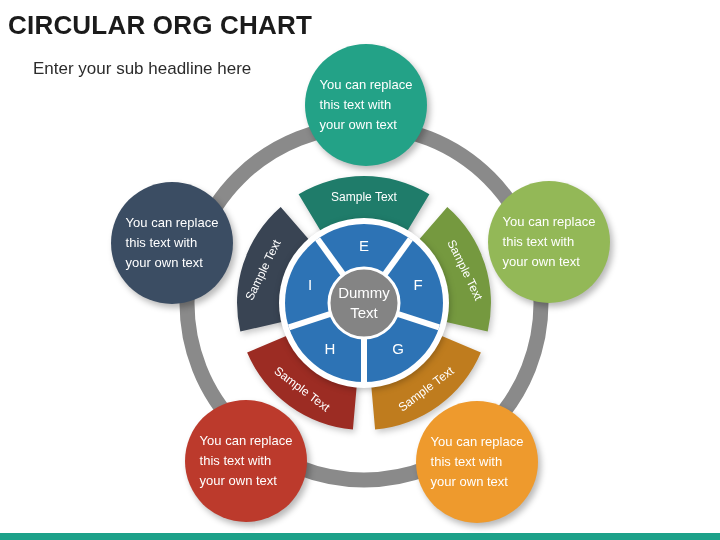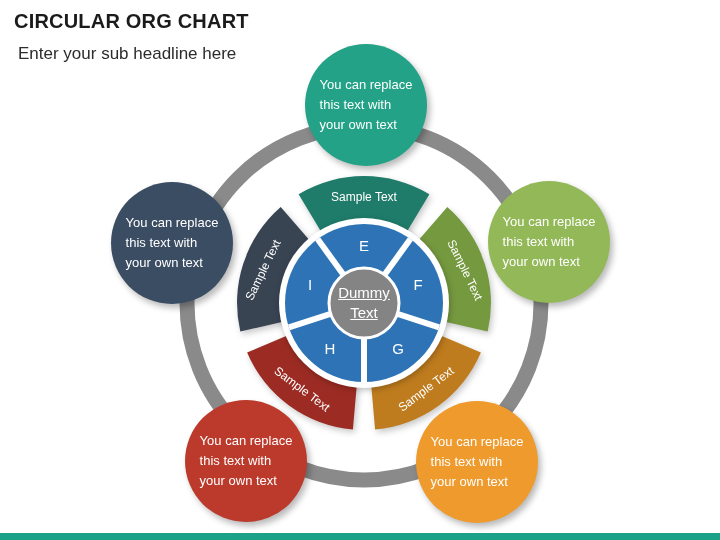--- a/index.html
+++ b/index.html
@@ -1,25 +1,25 @@
 <!DOCTYPE html>
 <html><head>
 <meta charset="utf-8">
 <style>
   html,body { margin:0; padding:0; background:#ffffff; }
   .slide {
     position:relative; width:720px; height:540px; background:#ffffff;
     font-family:"Liberation Sans", sans-serif; overflow:hidden;
   }
   .title {
-    position:absolute; left:14px; top:10px; margin:0;
-    font-size:20px; font-weight:bold; color:#1b1b1b; letter-spacing:0.2px;
+    position:absolute; left:8px; top:10px; margin:0;
+    font-size:26px; font-weight:bold; color:#1b1b1b; letter-spacing:0.2px;
   }
   .subtitle {
-    position:absolute; left:18px; top:44px; margin:0;
+    position:absolute; left:18px; top:44px; margin:15px;
     font-size:17px; font-weight:normal; color:#2c2c2c;
   }
   .diagram-svg { position:absolute; left:0; top:0; }
   .arcs-group   { filter: drop-shadow(2px 3px 3px rgba(0,0,0,0.22)); }
   .wheel-group  { filter: drop-shadow(1px 2px 3px rgba(0,0,0,0.25)); }
 
   .node {
     position:absolute; width:122px; height:122px; border-radius:50%;
     display:flex; align-items:center; justify-content:center; text-align:left;
     color:#ffffff; font-size:13px; line-height:20px;
@@ -47,21 +47,21 @@
     text-align:center; color:#ffffff; font-size:15px;
   }
   .seg-e { left:354px; top:236px; }
   .seg-f { left:408px; top:275px; }
   .seg-g { left:388px; top:339px; }
   .seg-h { left:320px; top:339px; }
   .seg-i { left:300px; top:275px; }
 
   .center-label {
     position:absolute; left:326px; top:283px; width:76px;
-    text-align:center; color:#ffffff; font-size:15px; line-height:20px;text-decoration:underline;
+    text-align:center; color:#ffffff; font-size:15px; line-height:20px;
   }
   .footer-bar {
     position:absolute; left:0; bottom:0; width:720px; height:7px; background:#1ca189;
   }
 </style>
 </head>
 <body>
 
 <div class="slide">
 

